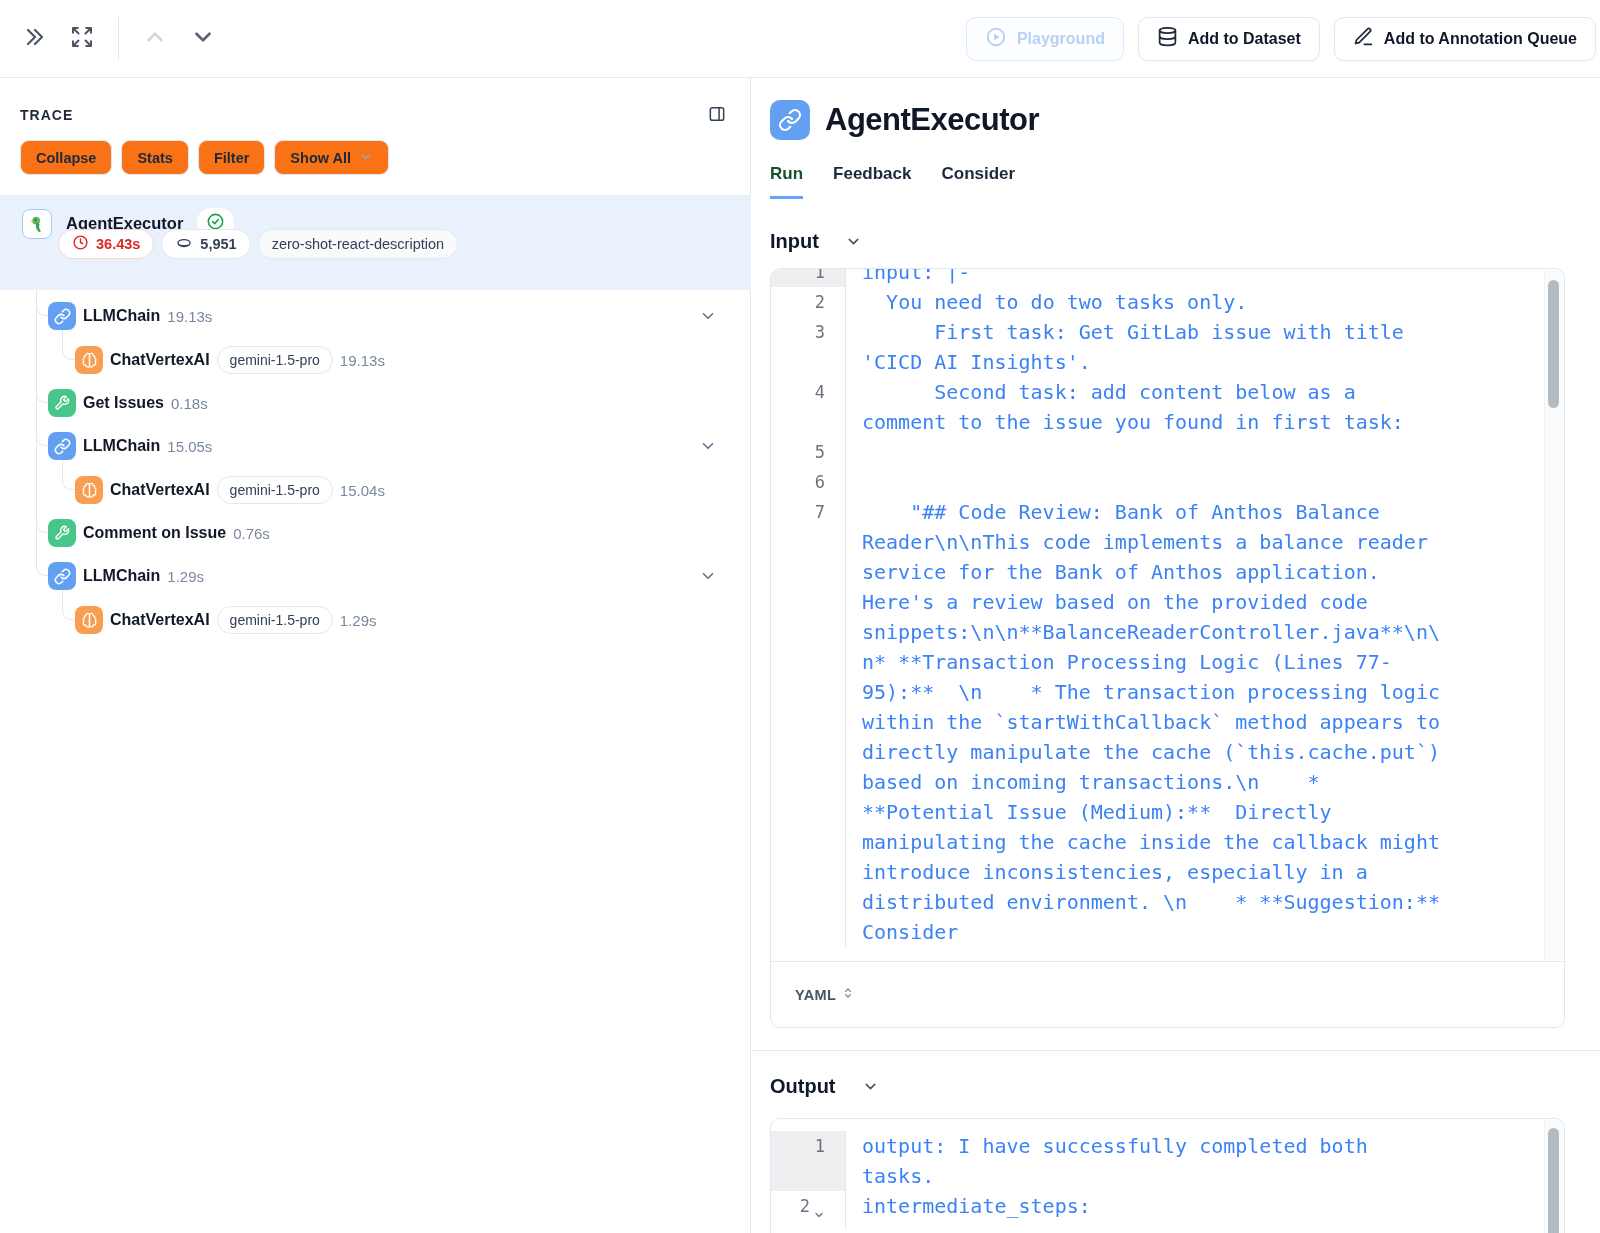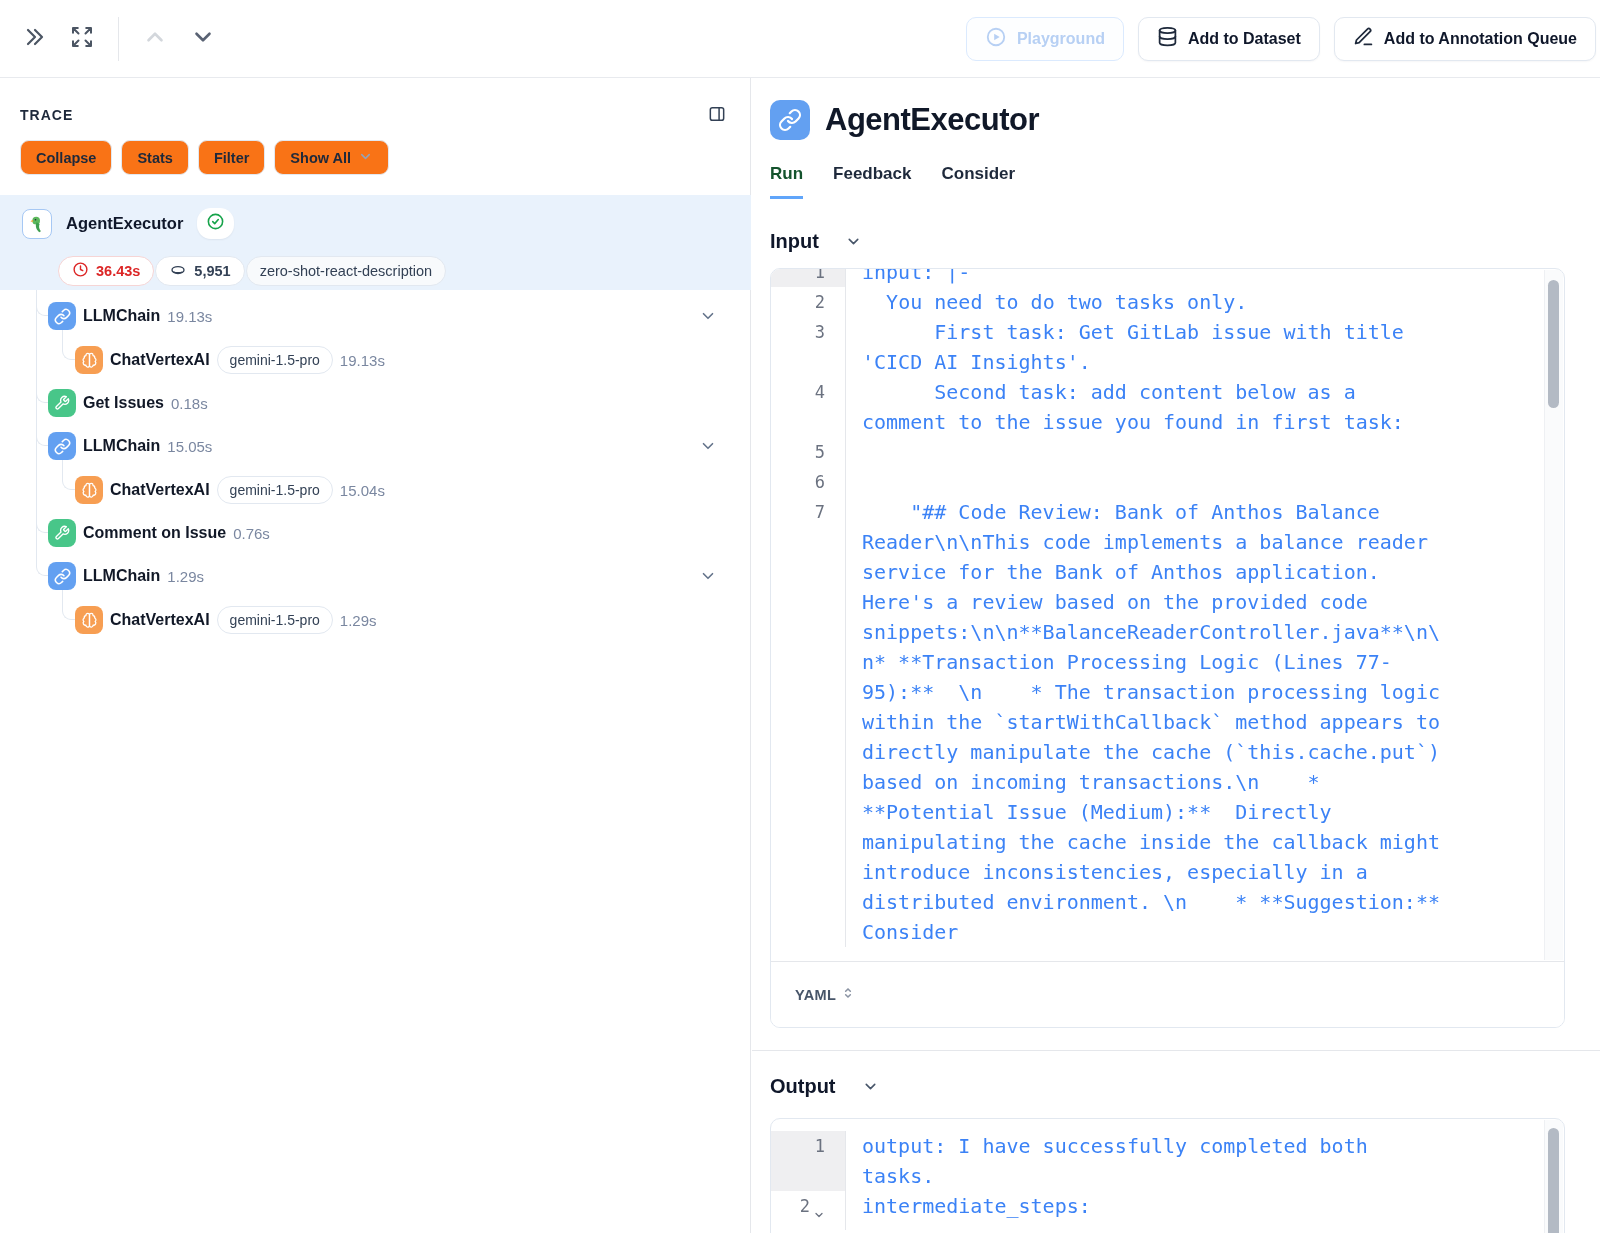--- a/index.html
+++ b/index.html
@@ -39,21 +39,21 @@
 
   
   .root-block { position:absolute; top:117px; left:0; width:751px; height:95px; background:#e9f2fc;
                 cursor:pointer; }
   .root-row1 { position:absolute; top:13px; left:22px; display:flex; align-items:center; gap:14px; }
   .root-icon-box { width:30px; height:30px; border:1px solid #a6c8f4; border-radius:8px;
                    background:#fff; display:flex; align-items:center; justify-content:center; }
   .root-name { font-size:16.5px; font-weight:700; color:#0f172a; }
   .check-pill { background:#fff; border-radius:14px; padding:4px 9px; display:flex;
                 align-items:center; box-shadow:0 1px 2px rgba(15,23,42,.06); }
-  .root-row2 { position:absolute; top:61px; left:58px; display:flex; align-items:center; gap:1px; }
+  .root-row2 { position:absolute; top:34px; left:58px; display:flex; align-items:center; gap:7px; }
   .pill { height:30px; border-radius:15px; background:#fff; border:1px solid #e2e8f0;
           display:flex; align-items:center; gap:7px; padding:0 13px; font-size:14.5px;
           font-weight:600; color:#334155; }
   .pill.red { border-color:#f6d5d5; color:#dc2626; }
   .pill.tag { background:#f8fafc; font-weight:500; }
   .tnode { position:absolute; height:40px; display:flex; align-items:center; gap:7px;
            cursor:pointer; }
   .tnode .nicon { width:28px; height:28px; border-radius:8px; display:flex;
                   align-items:center; justify-content:center; flex-shrink:0; }
   .nicon.chain { background:#63a0f1; }

